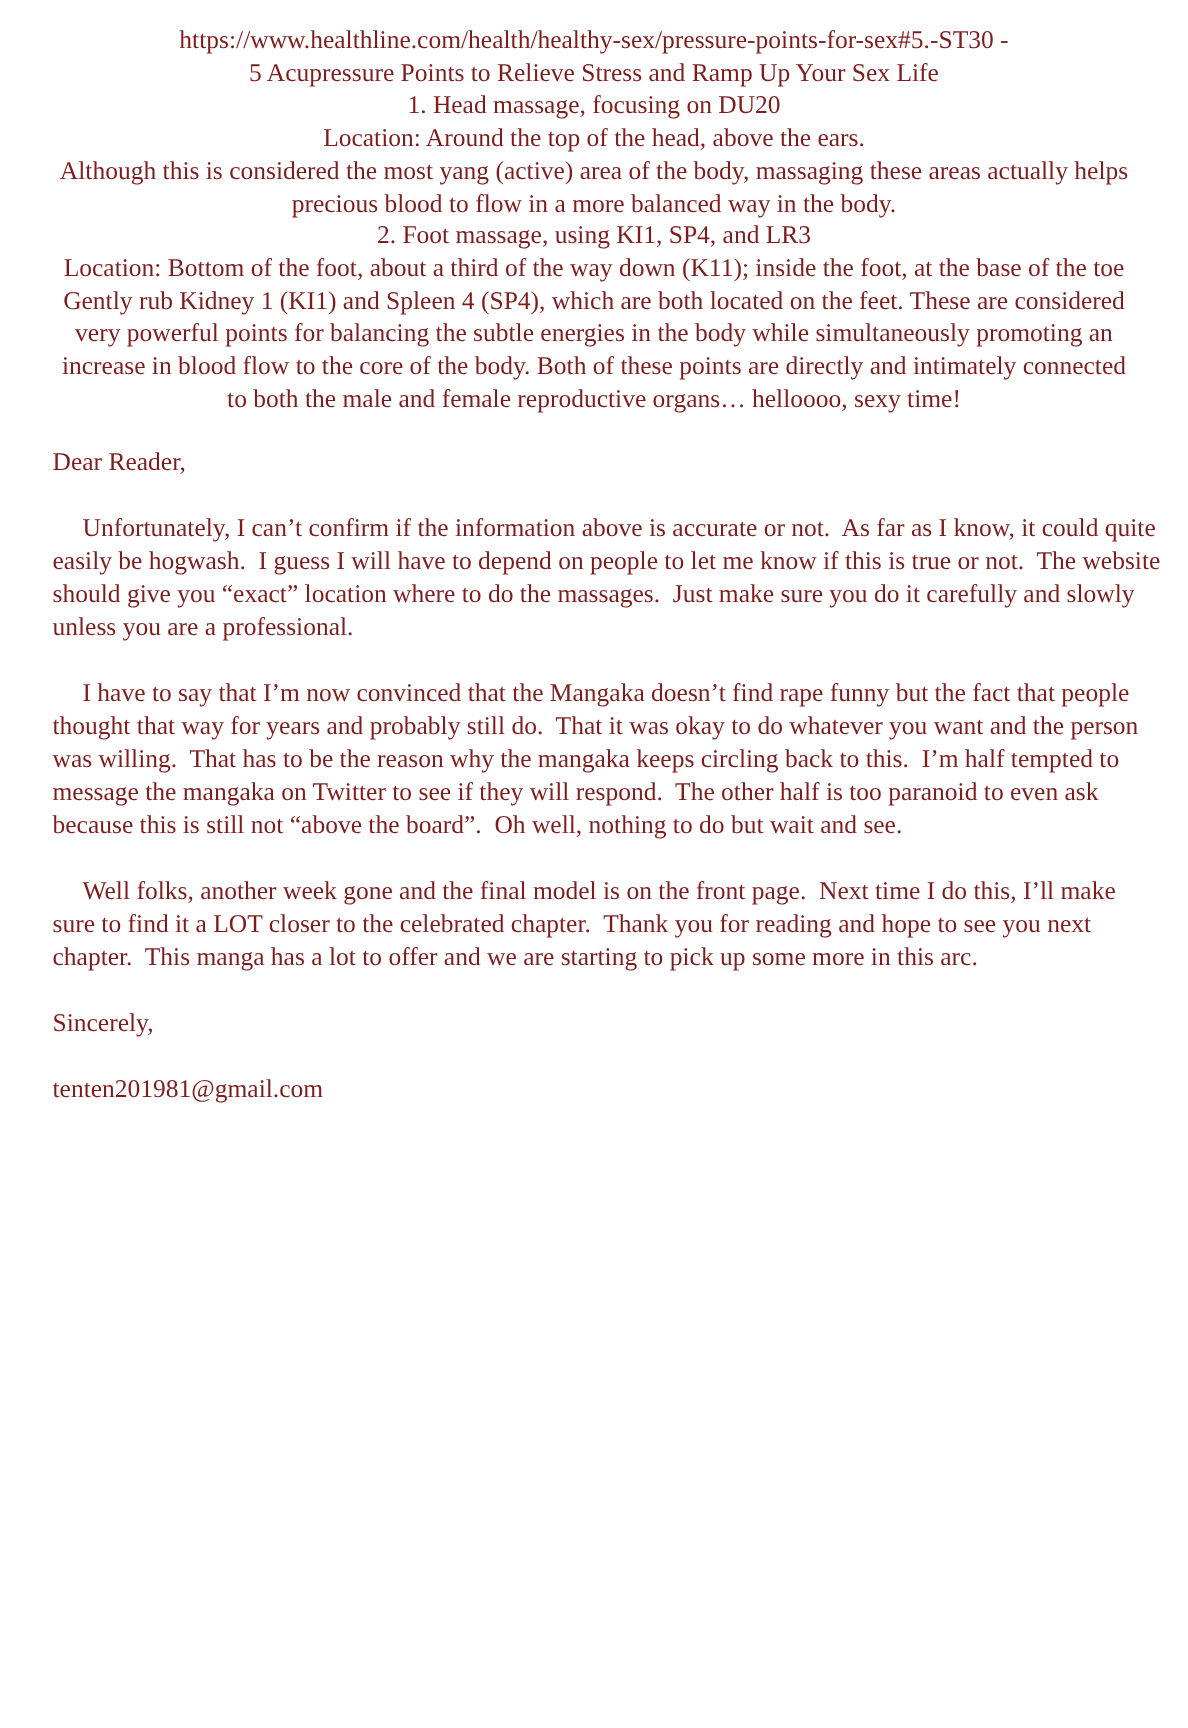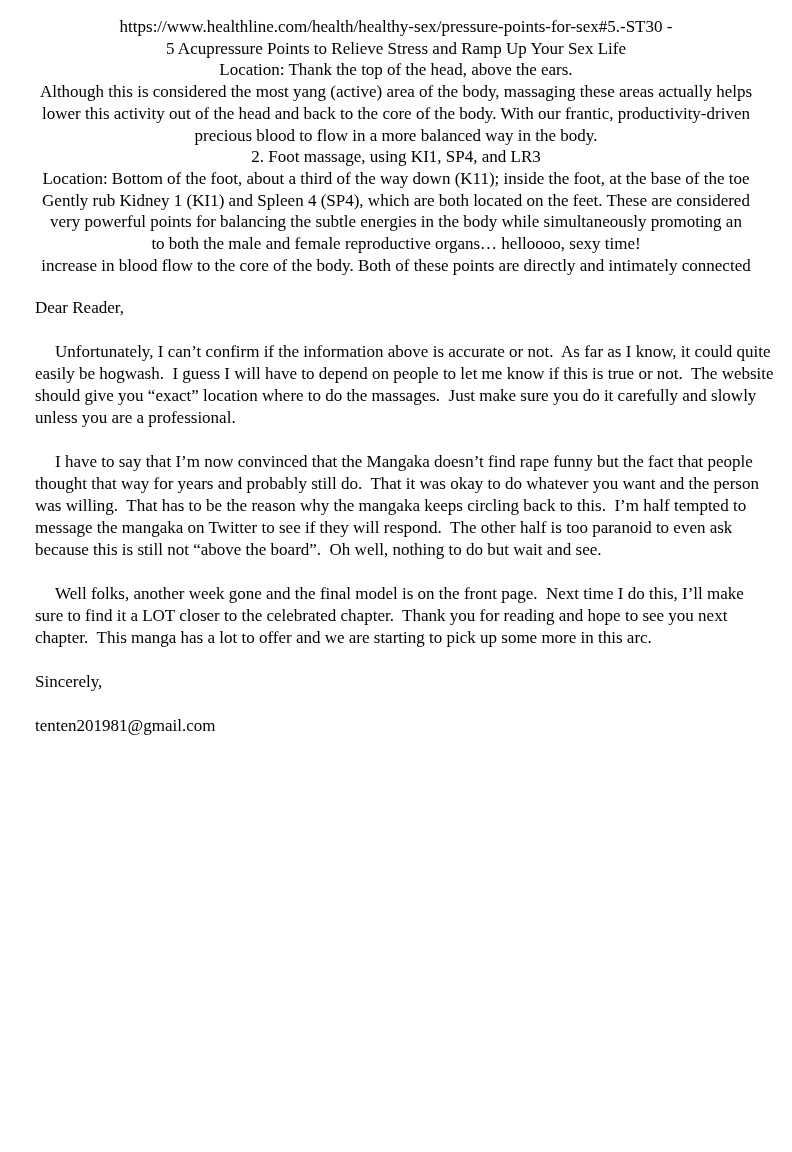--- a/index.html
+++ b/index.html
@@ -7,21 +7,21 @@
     padding: 0;
     background: #ffffff;
   }
   .page {
     position: relative;
     width: 792px;
     height: 1152px;
     box-sizing: border-box;
     padding: 16px;
     background: #ffffff;
-    color: #000000;
+    color: #7f1d1d;
     font-family: "Liberation Serif", "DejaVu Serif", serif;
     font-size: 17px;
     overflow: hidden;
   }
   .header-block {
     text-align: center;
   }
   .header-line {
     line-height: 21.7px;
     white-space: nowrap;
@@ -54,30 +54,30 @@
   }
 </style>
 </head>
 <body>
 
 <div class="page">
 
   <div class="header-block">
       <div class="header-line">https://www.healthline.com/health/healthy-sex/pressure-points-for-sex#5.-ST30 -</div>
       <div class="header-line">5 Acupressure Points to Relieve Stress and Ramp Up Your Sex Life</div>
-      <div class="header-line">Location: Thank the top of the head, above the ears.</div>
+      <div class="header-line">1. Head massage, focusing on DU20</div>
+      <div class="header-line">Location: Around the top of the head, above the ears.</div>
       <div class="header-line">Although this is considered the most yang (active) area of the body, massaging these areas actually helps</div>
-      <div class="header-line">lower this activity out of the head and back to the core of the body. With our frantic, productivity-driven</div>
       <div class="header-line">precious blood to flow in a more balanced way in the body.</div>
       <div class="header-line">2. Foot massage, using KI1, SP4, and LR3</div>
       <div class="header-line">Location: Bottom of the foot, about a third of the way down (K11); inside the foot, at the base of the toe</div>
       <div class="header-line">Gently rub Kidney 1 (KI1) and Spleen 4 (SP4), which are both located on the feet. These are considered</div>
       <div class="header-line">very powerful points for balancing the subtle energies in the body while simultaneously promoting an</div>
+      <div class="header-line">increase in blood flow to the core of the body. Both of these points are directly and intimately connected</div>
       <div class="header-line">to both the male and female reproductive organs… helloooo, sexy time!</div>
-      <div class="header-line">increase in blood flow to the core of the body. Both of these points are directly and intimately connected</div>
     </div>
 
   <div class="letter">
 
     <div class="salutation">Dear Reader,</div>
 
     <div>
         <div class="para">Unfortunately, I can’t confirm if the information above is accurate or not.  As far as I know, it could quite easily be hogwash.  I guess I will have to depend on people to let me know if this is true or not.  The website should give you “exact” location where to do the massages.  Just make sure you do it carefully and slowly unless you are a professional.</div>
         <div class="para">I have to say that I’m now convinced that the Mangaka doesn’t find rape funny but the fact that people thought that way for years and probably still do.  That it was okay to do whatever you want and the person was willing.  That has to be the reason why the mangaka keeps circling back to this.  I’m half tempted to message the mangaka on Twitter to see if they will respond.  The other half is too paranoid to even ask because this is still not “above the board”.  Oh well, nothing to do but wait and see.</div>
         <div class="para">Well folks, another week gone and the final model is on the front page.  Next time I do this, I’ll make sure to find it a LOT closer to the celebrated chapter.  Thank you for reading and hope to see you next chapter.  This manga has a lot to offer and we are starting to pick up some more in this arc.</div>

